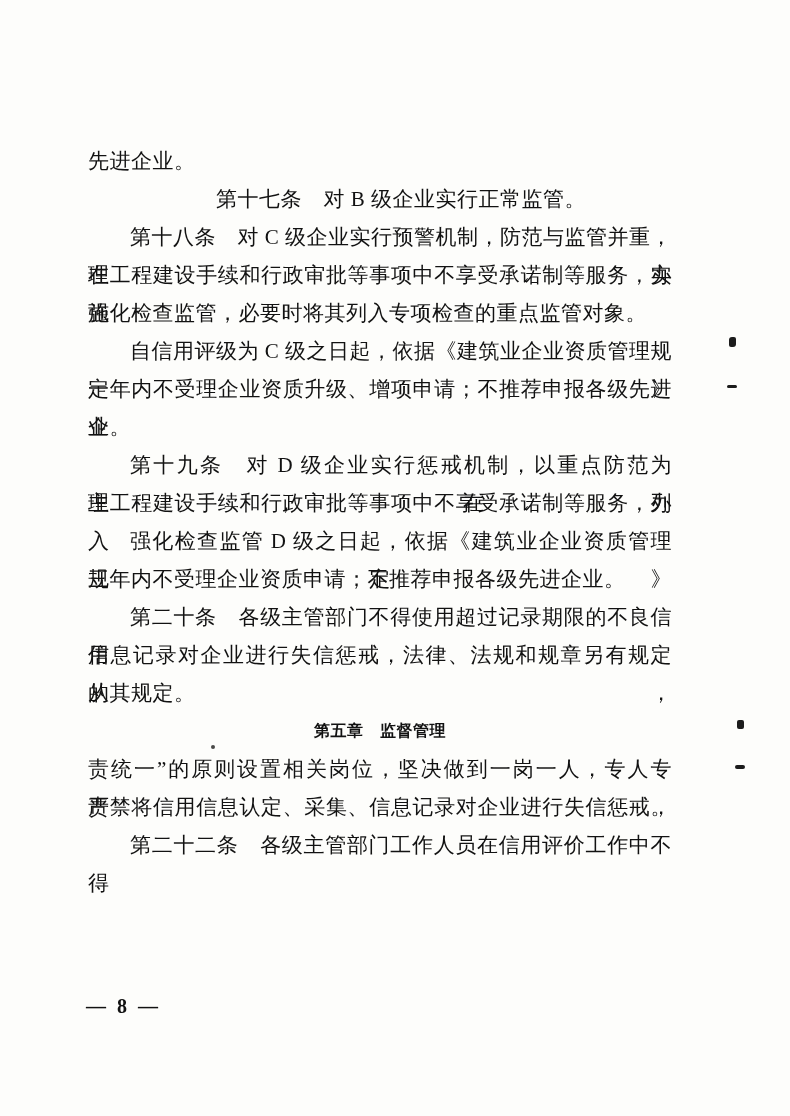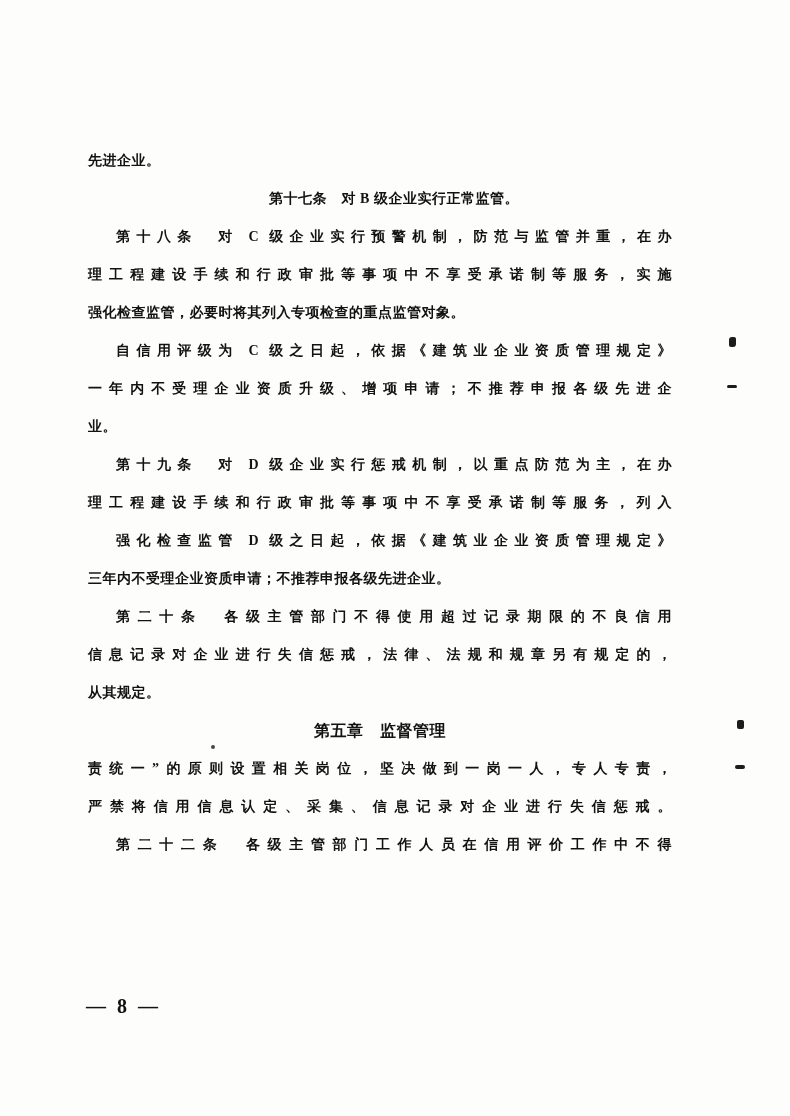--- a/index.html
+++ b/index.html
@@ -16,24 +16,24 @@
     position: absolute;
     inset: 0;
   }
   .text-block {
     position: absolute;
     left: 88px;
     top: 142px;
     width: 584px;
   }
   .ln {
-    font-size: 14px;
+    font-size: 21px;
     line-height: 38px;
     height: 38px;
-    font-weight: 700;
+    font-weight: 400;
     letter-spacing: 0.5px;
     text-align: left;
     overflow: visible;
   }
   .ln.indent { text-indent: 2em; text-align: center; }
   .ln.jfull {
     text-align: justify;
     text-align-last: justify;
   }
   .ln.chapter {

